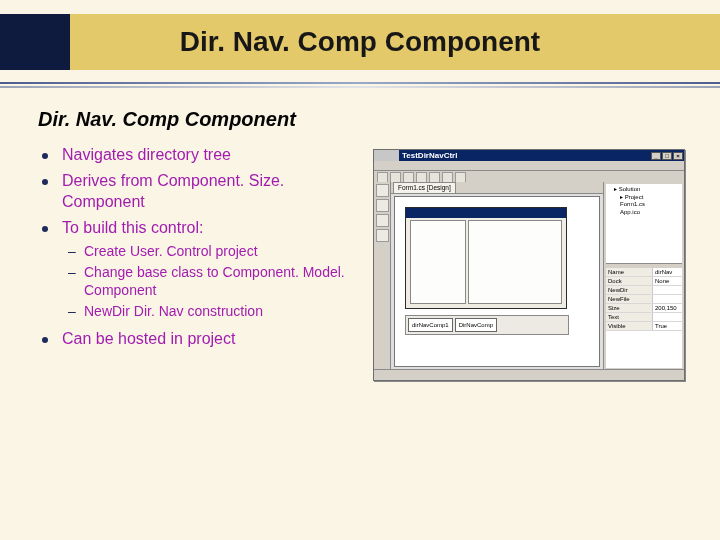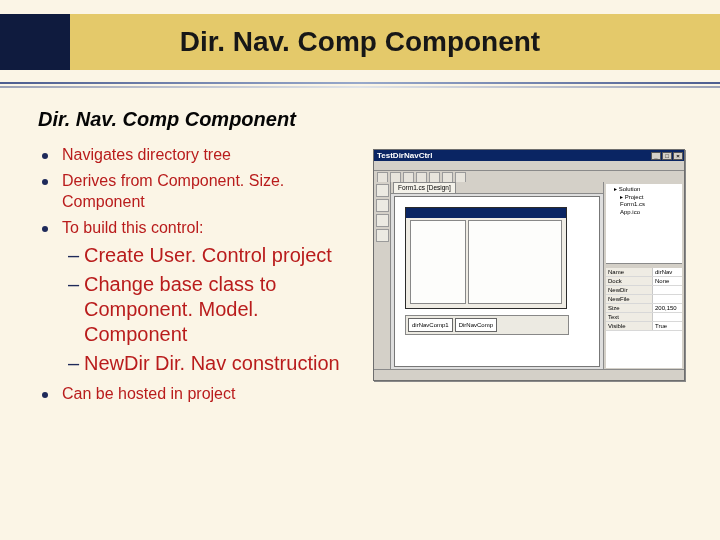--- a/index.html
+++ b/index.html
@@ -84,21 +84,21 @@
     margin-bottom: 14px;
   }
   .columns {
     display: flex;
     flex-direction: row;
     align-items: flex-start;
   }
   .col-text {
     width: 320px;
     font-size: 16px;
-    color: #b91c1c;
+    color: #a21caf;
   }
   ul.level1 {
     list-style: none;
     padding: 0;
     margin: 0;
   }
   ul.level1 > li {
     position: relative;
     padding-left: 24px;
     margin: 0 0 6px 0;
@@ -111,21 +111,21 @@
     top: 8px;
     width: 6px;
     height: 6px;
     background: #1e2a5a;
     border-radius: 50%;
   }
   ul.level2 {
     list-style: none;
     padding: 0;
     margin: 4px 0 8px 0;
-    font-size: 20px;
+    font-size: 14px;
   }
   ul.level2 > li {
     position: relative;
     padding-left: 22px;
     margin: 0 0 4px 0;
     line-height: 1.25;
   }
   ul.level2 > li::before {
     content: "–";
     position: absolute;
@@ -156,20 +156,21 @@
     background: #0a2563;
     color: #fff;
     height: 11px;
     line-height: 11px;
     padding-left: 3px;
     font-weight: bold;
     font-size: 8px;
     display: flex;
     justify-content: space-between;
     align-items: center;
+    margin-left: 25px;
   }
   .ide-titlebar .btns {
     display: flex;
     gap: 1px;
     padding-right: 1px;
   }
   .ide-titlebar .btns span {
     width: 10px; height: 8px;
     background: #d4d0c8;
     border: 1px solid #555;

